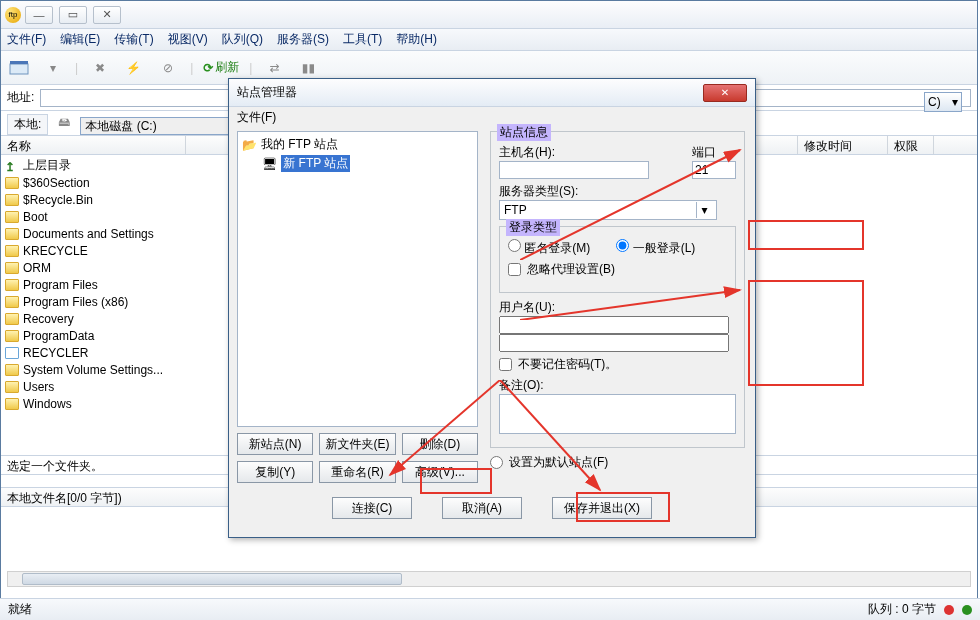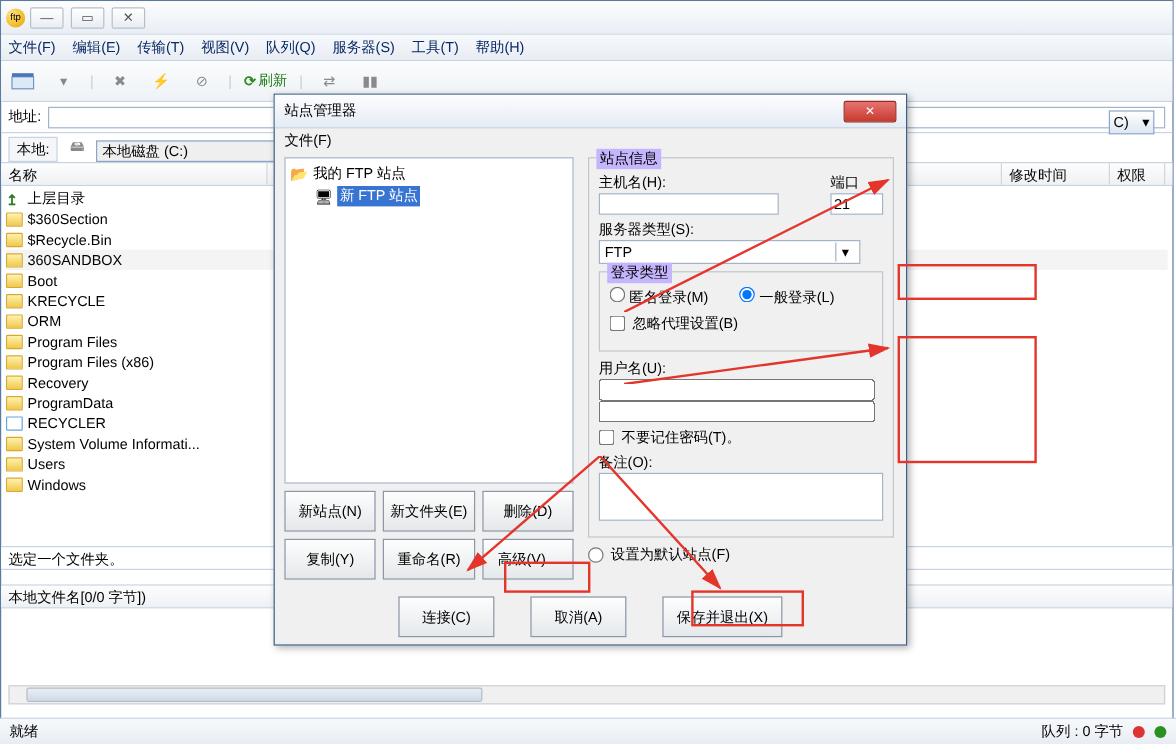--- a/index.html
+++ b/index.html
@@ -38,21 +38,21 @@
 .mtitle{height:28px;background:linear-gradient(#fdfdfe,#e4ecf5);display:flex;align-items:center;padding:0 8px;border-bottom:1px solid #c9d4e2}
 .mclose{margin-left:auto;width:44px;height:18px;background:linear-gradient(#e57373,#c83a2e);border:1px solid #982a20;border-radius:2px;color:#fff;display:flex;align-items:center;justify-content:center;font-size:10px}
 .mmenu{height:20px;padding:2px 8px}
 .mbody{display:flex;height:360px}
 .left{width:260px;padding:4px 8px;display:flex;flex-direction:column}
 .tree{flex:1;background:#fff;border:1px solid #a4b4c8;padding:4px;font-size:12px}
 .tree .l1{display:flex;align-items:center;gap:4px}
 .tree .l2{margin-left:20px;display:flex;align-items:center;gap:4px;margin-top:2px}
 .sel{background:#3874d1;color:#fff;padding:0 2px}
 .btnrow{display:flex;gap:6px;margin-top:6px}
-.btn{flex:1;height:34px;border:1px solid #8a97a6;background:linear-gradient(#fdfdfd,#e5e8eb);display:flex;align-items:center;justify-content:center;cursor:pointer}
+.btn{flex:1;height:22px;border:1px solid #8a97a6;background:linear-gradient(#fdfdfd,#e5e8eb);display:flex;align-items:center;justify-content:center;cursor:pointer}
 .right{flex:1;padding:4px 10px 4px 4px}
 .grp{border:1px solid #c0c6cc;padding:8px 8px 10px;margin-bottom:6px;position:relative}
 .grp .lg{position:absolute;top:-8px;left:6px;background:#c4b5fd;padding:0 3px}
 .field{display:flex;align-items:center;gap:6px;margin:4px 0}
 .field input[type=text],.field input[type=password]{border:1px solid #a4b4c8;height:18px;padding:0 2px;background:#fff}
 .sbox{border:1px solid #a4b4c8;height:20px;background:#fff;display:flex;align-items:center;padding:0 4px;width:218px}
 .sbox .dd{margin-left:auto;width:16px;height:16px;border-left:1px solid #a4b4c8;display:flex;align-items:center;justify-content:center}
 .hl{position:absolute;border:2px solid #e4352b;pointer-events:none}
 .arrow{position:absolute;pointer-events:none}
 .mfoot{display:flex;justify-content:center;gap:30px;padding:10px}
@@ -105,45 +105,45 @@
   <div class="addrbar">
     <span>地址:</span>
     <input type="text" value="" style="">
   </div>
   <div class="localbar">
     <span class="lab">本地:</span>
     <span class="tbi">🖴</span>
     <select><option>本地磁盘 (C:)</option></select>
   </div>
   <div class="cols">
-    <div class="col" style="width:222px">名称</div>
+    <div class="col" style="width:185px">名称</div>
     <div class="col" style="width:612px"></div>
     <div class="col" style="width:90px">修改时间</div>
     <div class="col" style="width:46px">权限</div>
   </div>
   <div class="filelist">
     <div class="frow">
         <span class="fico up">↥</span>
         <span>上层目录</span>
       </div>
     <div class="frow">
         <span class="fico"></span>
         <span>$360Section</span>
       </div>
     <div class="frow">
         <span class="fico"></span>
         <span>$Recycle.Bin</span>
       </div>
-    <div class="frow" style="background:#f4f4f4">
-        <span class="fico"></span>
-        <span>360SANDBOX</span>
-      </div>
     <div class="frow">
         <span class="fico"></span>
         <span>Boot</span>
+      </div>
+    <div class="frow">
+        <span class="fico"></span>
+        <span>Documents and Settings</span>
       </div>
     <div class="frow">
         <span class="fico"></span>
         <span>KRECYCLE</span>
       </div>
     <div class="frow">
         <span class="fico"></span>
         <span>ORM</span>
       </div>
     <div class="frow">
@@ -161,21 +161,21 @@
     <div class="frow">
         <span class="fico"></span>
         <span>ProgramData</span>
       </div>
     <div class="frow">
         <span class="fico txt"></span>
         <span>RECYCLER</span>
       </div>
     <div class="frow">
         <span class="fico"></span>
-        <span>System Volume Informati...</span>
+        <span>System Volume Settings...</span>
       </div>
     <div class="frow">
         <span class="fico"></span>
         <span>Users</span>
       </div>
     <div class="frow">
         <span class="fico"></span>
         <span>Windows</span>
       </div>
   </div>

